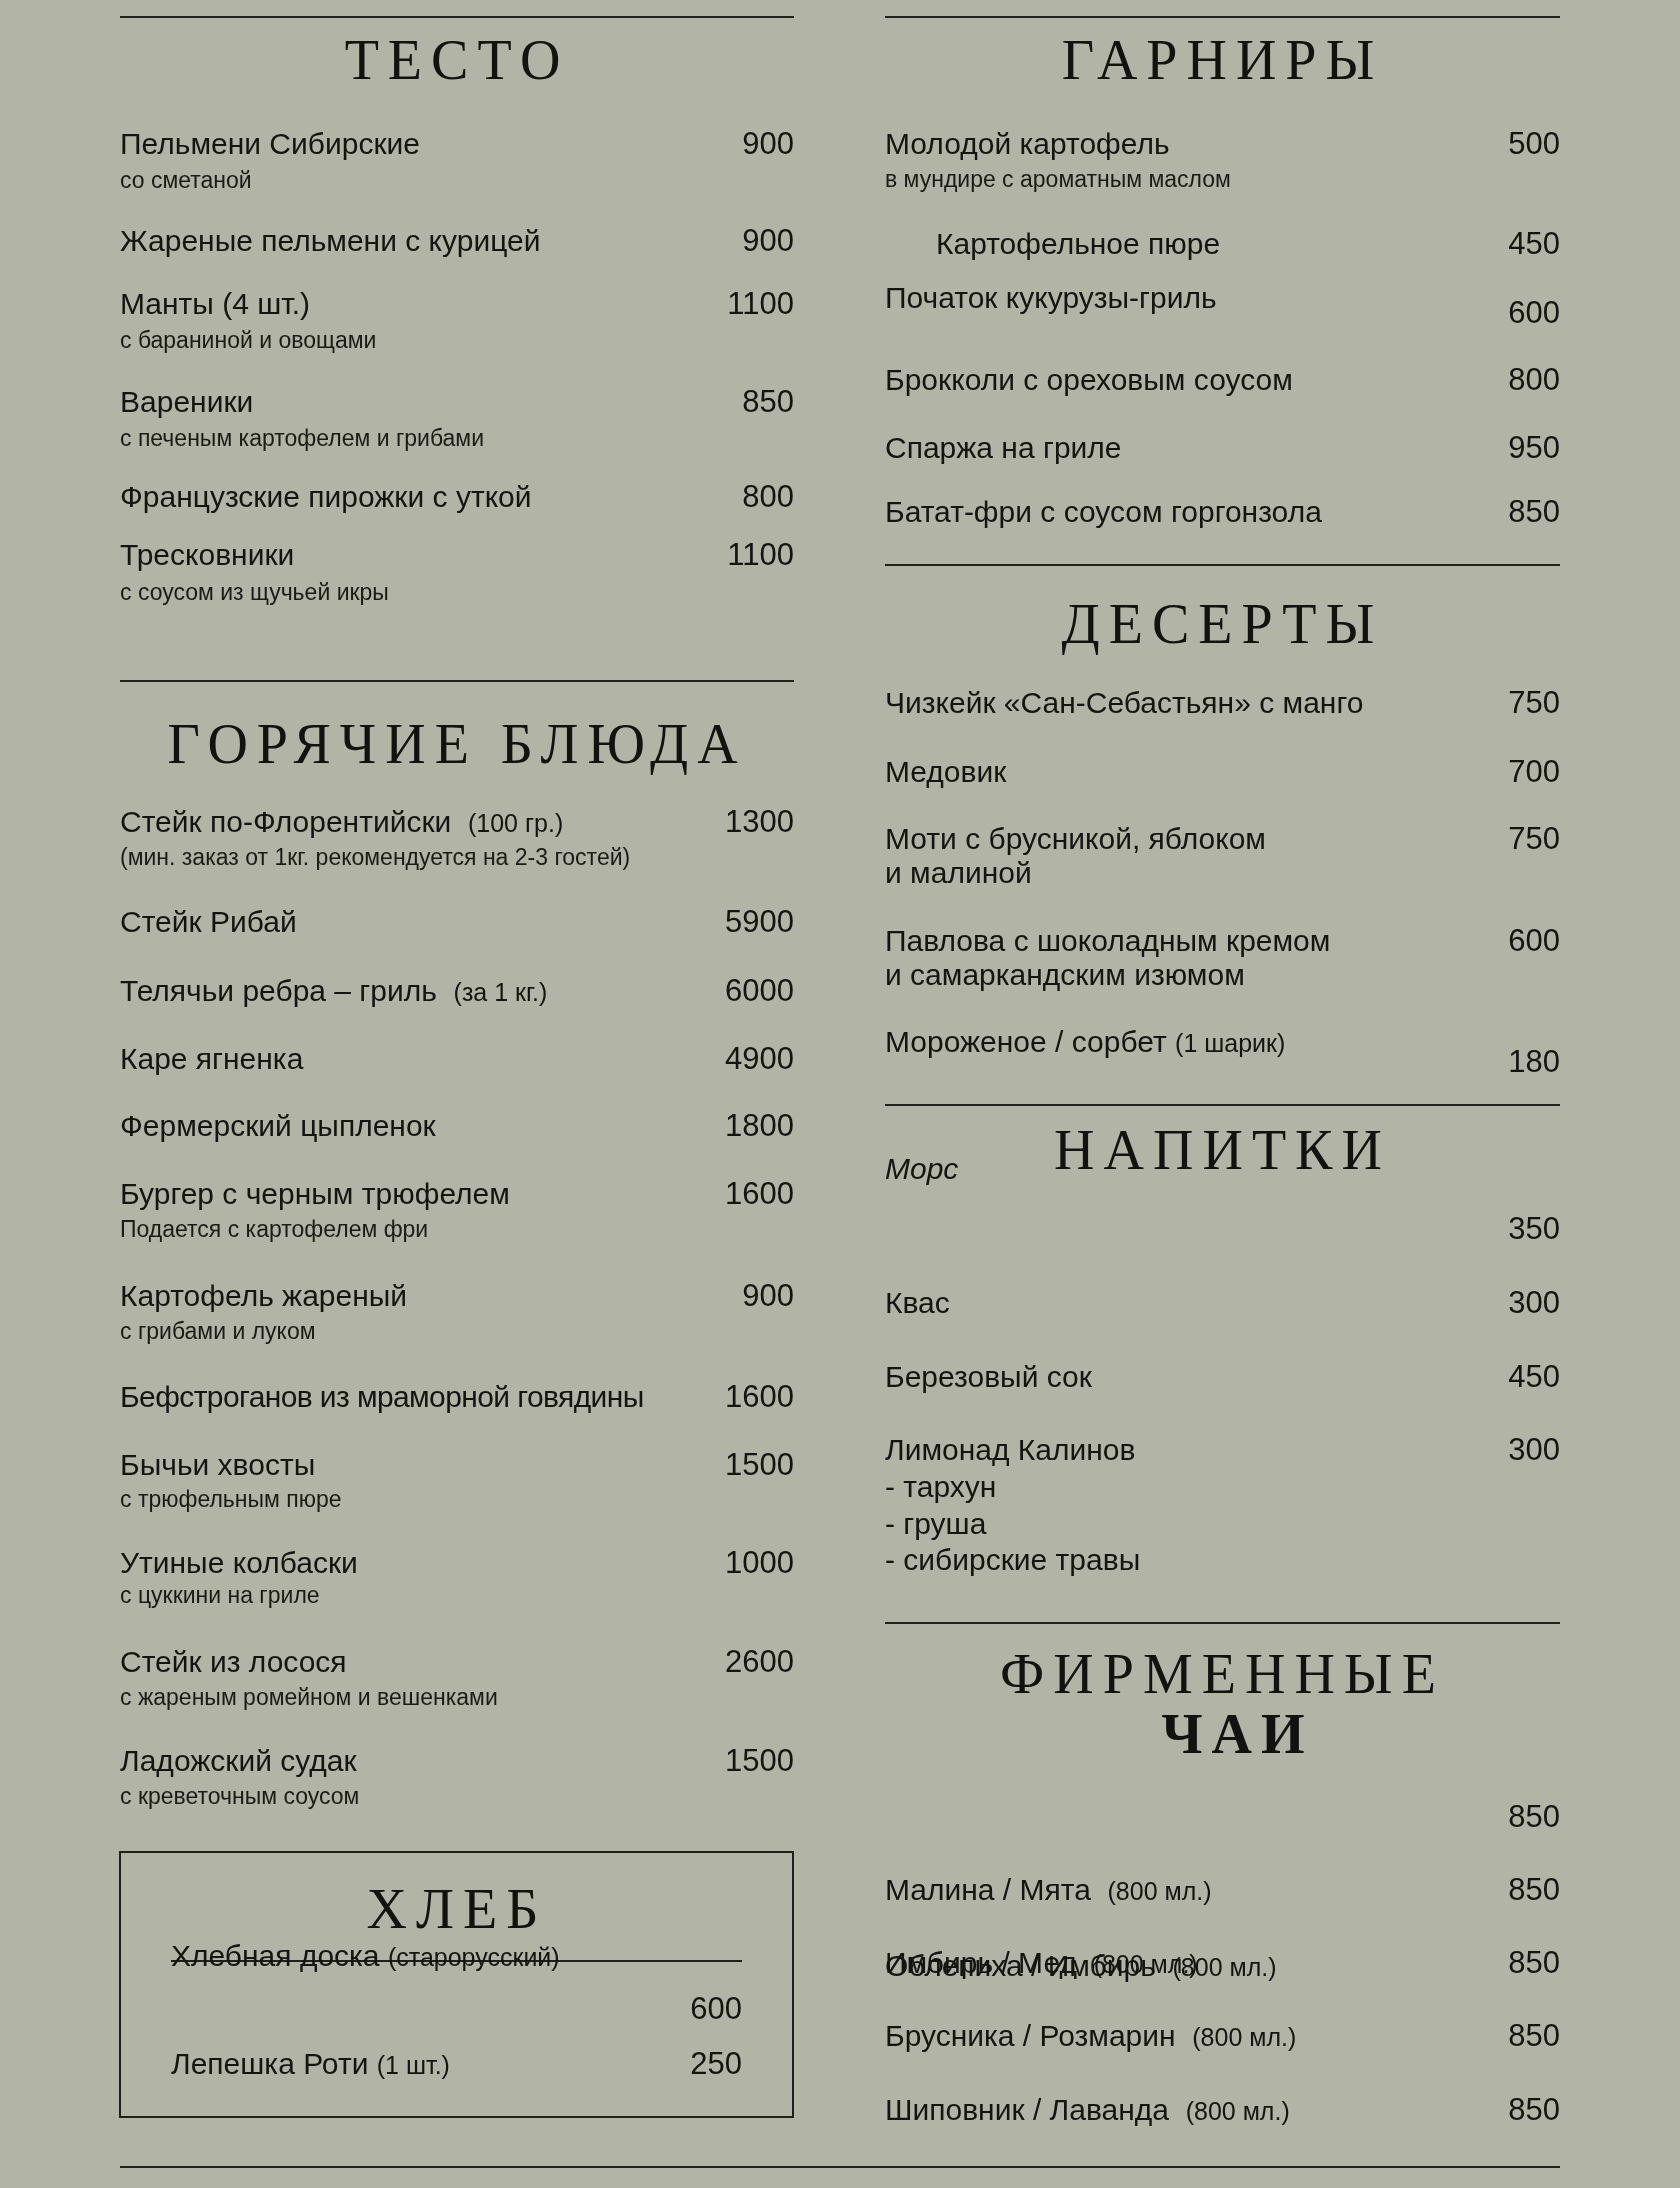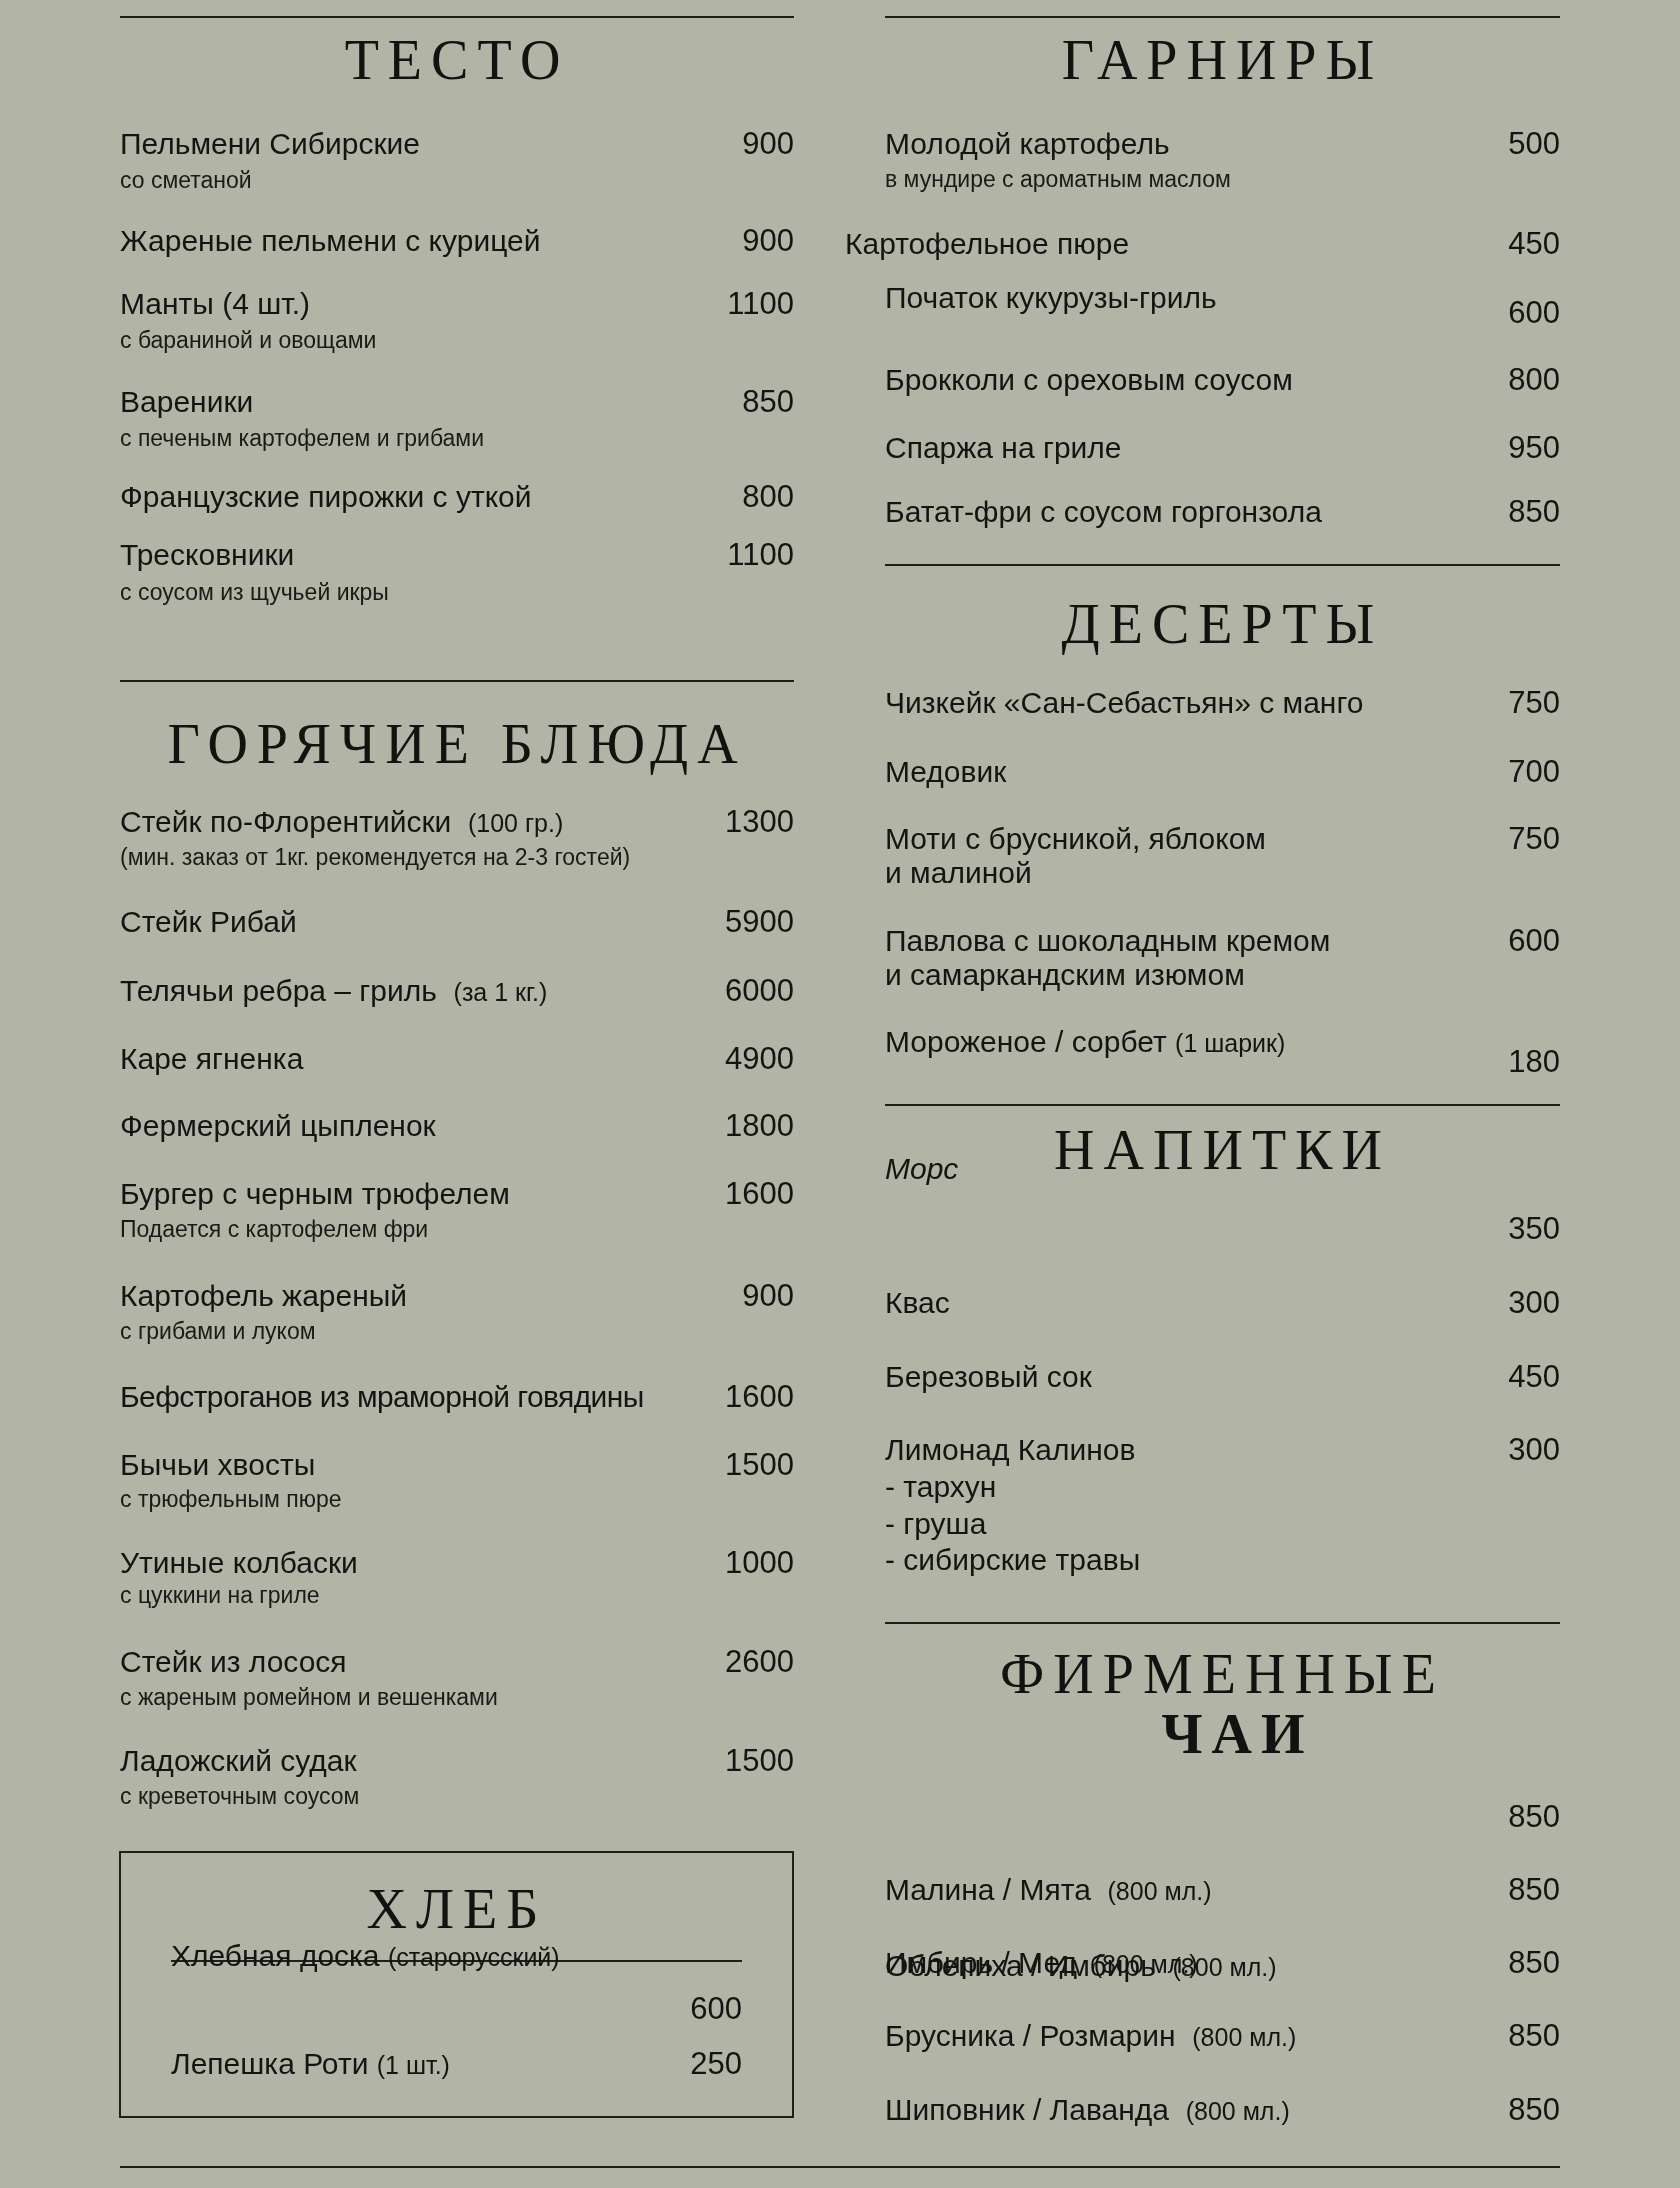--- a/index.html
+++ b/index.html
@@ -172,21 +172,21 @@
 <div>
   <div class="rule" style="left:885px;top:16px;width:675px;"></div>
   <div class="title" style="left:885px;top:30px;width:675px;">ГАРНИРЫ</div>
 
   <div>
     <div class="item" style="left:885px;top:126px;">Молодой картофель</div>
     <div class="sub" style="left:885px;top:164px;">в мундире с ароматным маслом</div>
     <div class="price" style="right:120px;top:126px;">500</div>
   </div>
   <div>
-    <div class="item" style="left:845px;top:226px;text-align:right;">Картофельное пюре</div>
+    <div class="item" style="left:936px;top:226px;text-align:right;">Картофельное пюре</div>
     <div class="price" style="right:120px;top:226px;">450</div>
   </div>
   <div>
     <div class="item" style="left:885px;top:280px;">Початок кукурузы-гриль</div>
     <div class="price" style="right:120px;top:295px;">600</div>
   </div>
   <div>
     <div class="item" style="left:885px;top:362px;">Брокколи с ореховым соусом</div>
     <div class="price" style="right:120px;top:362px;">800</div>
   </div>

